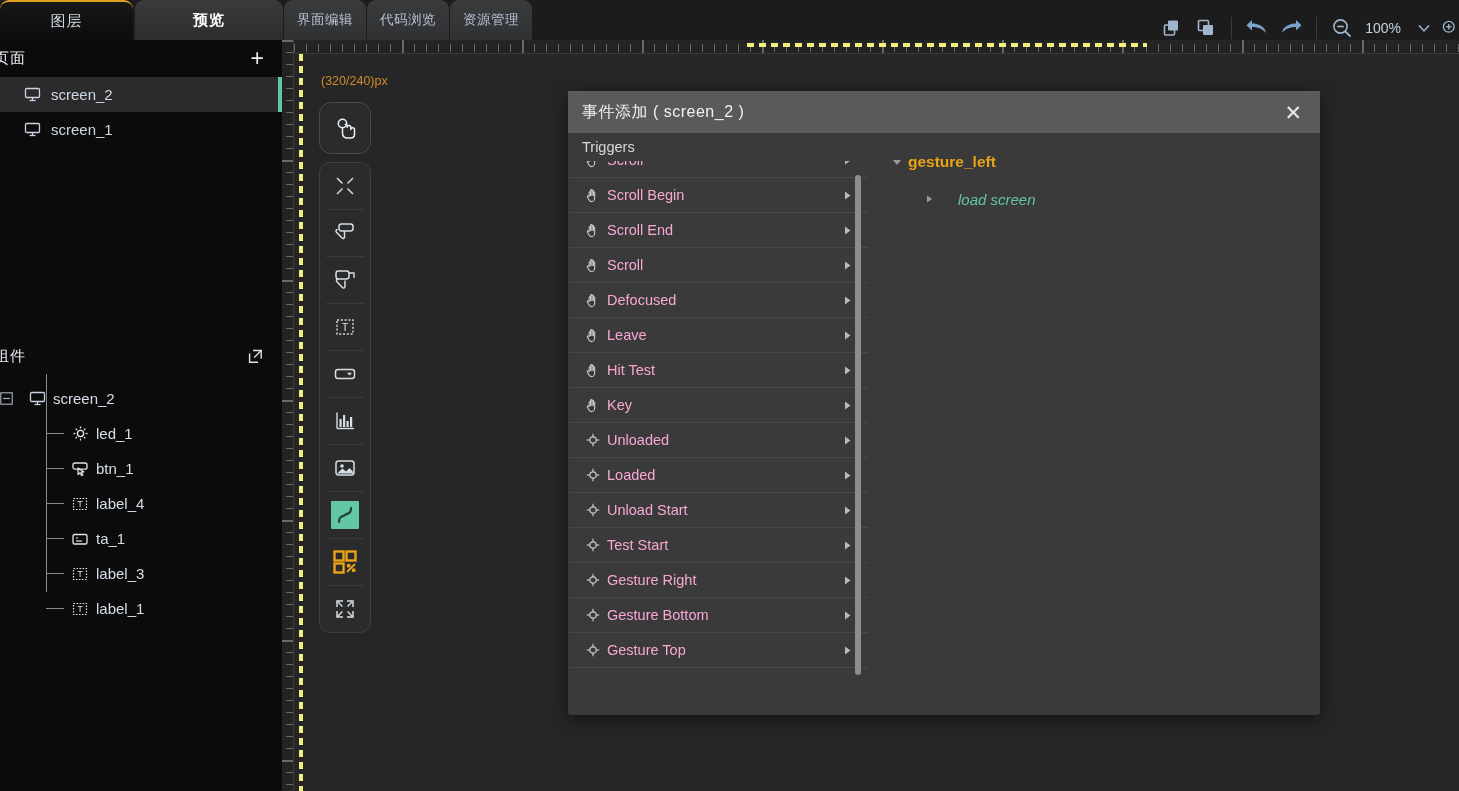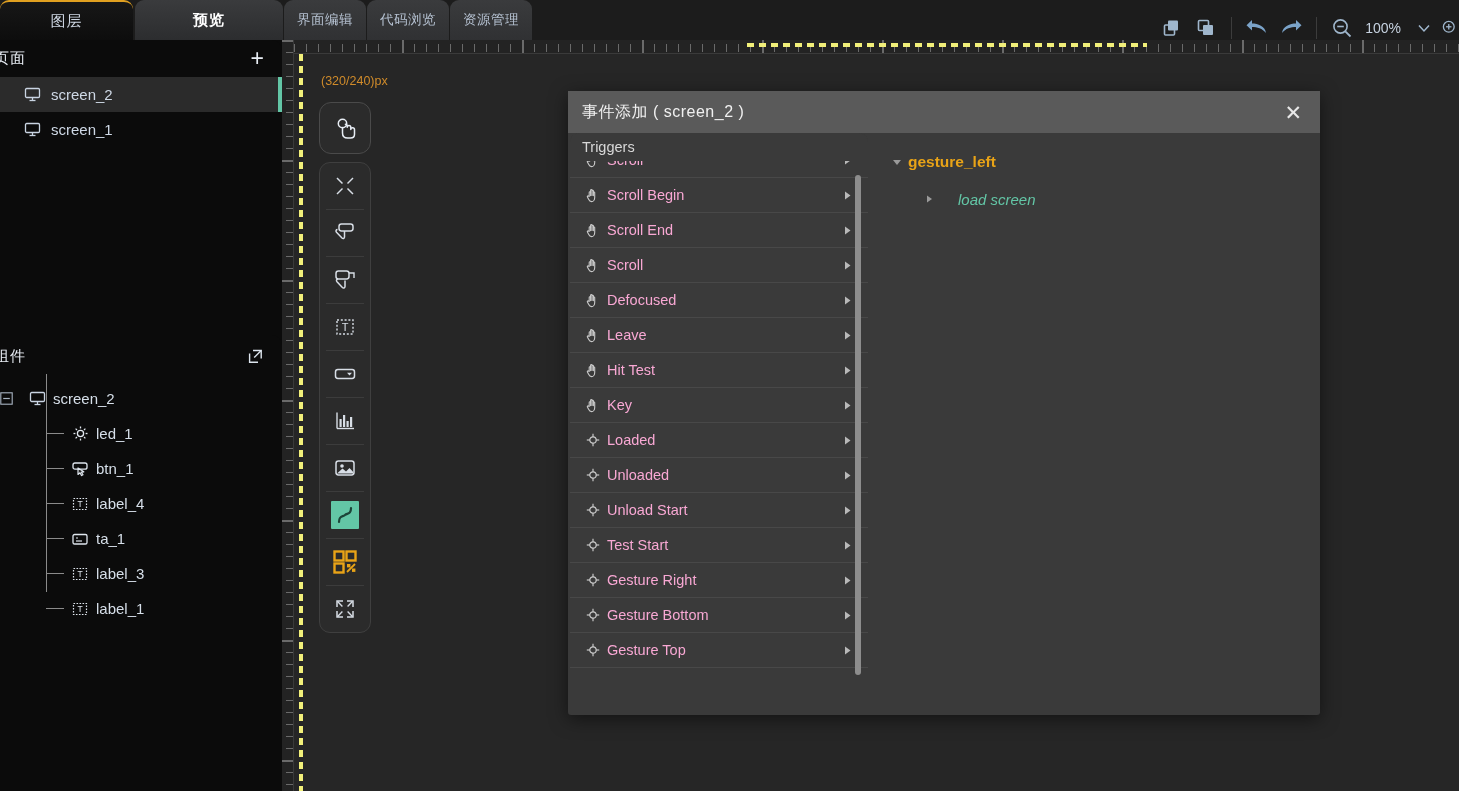--- a/index.html
+++ b/index.html
@@ -740,38 +740,38 @@
               <div class="trig-item">
                 <span class="ti-ic">
                   <svg width="14" height="14" viewBox="0 0 14 14">
                     <circle cx="7" cy="7" r="3.2" fill="none" stroke="#c9c9c9" stroke-width="1.2"></circle>
                     <line x1="7" y1="0.8" x2="7" y2="4" stroke="#c9c9c9" stroke-width="1.2"></line>
                     <line x1="7" y1="10" x2="7" y2="13.2" stroke="#c9c9c9" stroke-width="1.2"></line>
                     <line x1="0.8" y1="7" x2="4" y2="7" stroke="#c9c9c9" stroke-width="1.2"></line>
                     <line x1="10" y1="7" x2="13.2" y2="7" stroke="#c9c9c9" stroke-width="1.2"></line>
                   </svg>
                 </span>
-                <span class="ti-lab">Loaded</span>
+                <span class="ti-lab">Unloaded</span>
                 <span class="ti-arr">
                   <svg width="11" height="11" viewBox="0 0 11 11">
                     <path d="M3 1.5 L8.5 5.5 L3 9.5 Z" fill="#b9b9b9"></path>
                   </svg>
                 </span>
               </div>
               <div class="trig-item">
                 <span class="ti-ic">
                   <svg width="14" height="14" viewBox="0 0 14 14">
                     <circle cx="7" cy="7" r="3.2" fill="none" stroke="#c9c9c9" stroke-width="1.2"></circle>
                     <line x1="7" y1="0.8" x2="7" y2="4" stroke="#c9c9c9" stroke-width="1.2"></line>
                     <line x1="7" y1="10" x2="7" y2="13.2" stroke="#c9c9c9" stroke-width="1.2"></line>
                     <line x1="0.8" y1="7" x2="4" y2="7" stroke="#c9c9c9" stroke-width="1.2"></line>
                     <line x1="10" y1="7" x2="13.2" y2="7" stroke="#c9c9c9" stroke-width="1.2"></line>
                   </svg>
                 </span>
-                <span class="ti-lab">Unloaded</span>
+                <span class="ti-lab">Loaded</span>
                 <span class="ti-arr">
                   <svg width="11" height="11" viewBox="0 0 11 11">
                     <path d="M3 1.5 L8.5 5.5 L3 9.5 Z" fill="#b9b9b9"></path>
                   </svg>
                 </span>
               </div>
               <div class="trig-item">
                 <span class="ti-ic">
                   <svg width="14" height="14" viewBox="0 0 14 14">
                     <circle cx="7" cy="7" r="3.2" fill="none" stroke="#c9c9c9" stroke-width="1.2"></circle>

